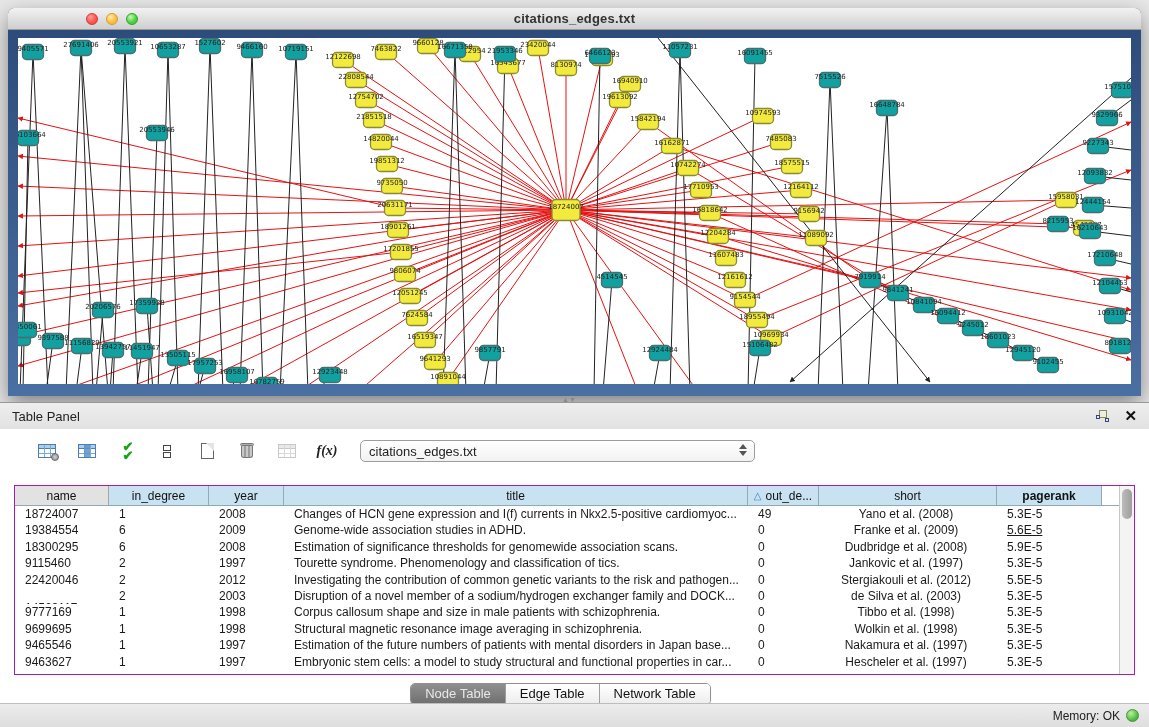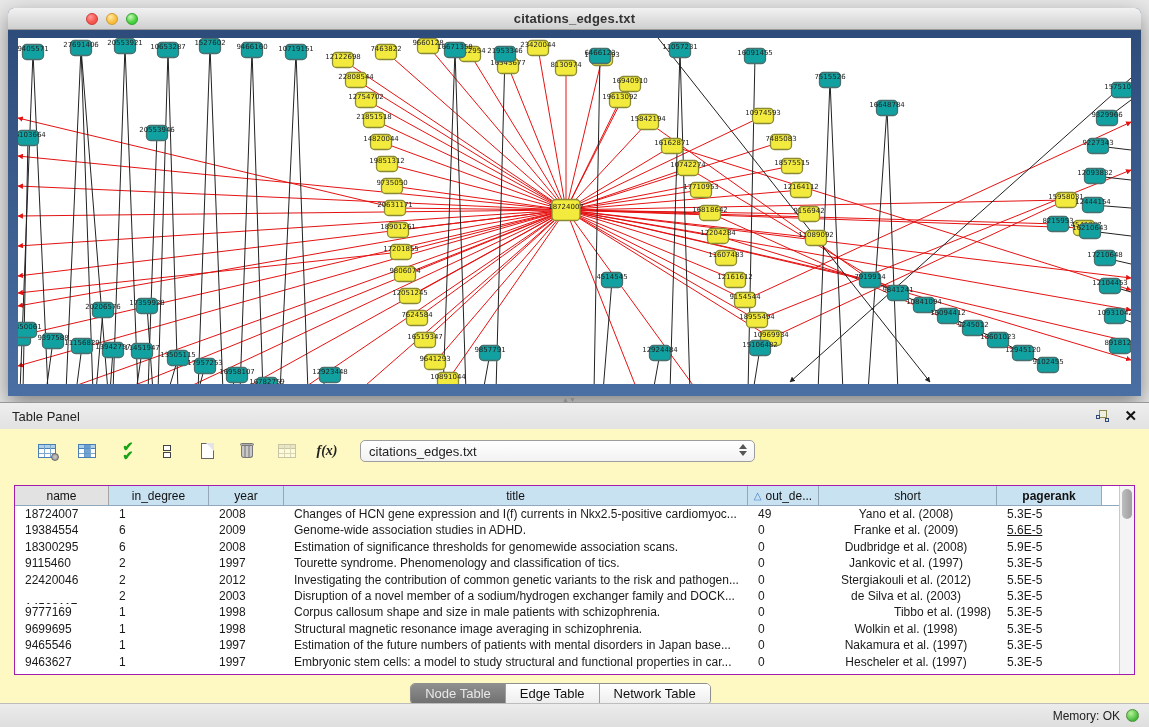--- a/index.html
+++ b/index.html
@@ -38,21 +38,21 @@
   .graph-canvas svg { display:block; }
 
   .resize-grip {
     position:absolute; left:562px; top:397px; width:12px; height:6px;
     color:#888; font-size:7px; line-height:5px; text-align:center;
   }
 
   
   .table-panel {
     position:absolute; left:0; top:402px; width:1149px; height:301px;
-    background:#fef9c3; border-top:1px solid #97979a;
+    background:#ffffff; border-top:1px solid #97979a;
   }
   .panel-titlebar { height:26px; display:flex; align-items:center; padding:0 12px;
     background:linear-gradient(#eeeeee,#e2e2e2); }
   .panel-title { font-size:13px; color:#222; }
   .panel-controls { margin-left:auto; display:flex; align-items:center; gap:14px; }
   .float-icon { position:relative; width:14px; height:13px; }
   .float-icon .sq1 { position:absolute; left:3px; top:0; width:8px; height:8px; border:1.5px solid #8a8a52; background:#efefdf; }
   .float-icon .sq2 { position:absolute; left:0; top:5px; width:4px; height:4px; border:1.5px solid #2e4a78; }
   .float-icon .sq3 { position:absolute; left:9px; top:8px; width:4px; height:4px; border:1.5px solid #2e4a78; }
   .close-x { font-size:15px; font-weight:bold; color:#111; line-height:14px; cursor:default; }
@@ -843,21 +843,21 @@
           <div class="td" style="width: 71px;">0</div>
           <div class="td center" style="width: 178px;">de Silva et al. (2003)</div>
           <div class="td" style="width: 105px;">5.3E-5</div>
         </div>
         <div class="tr">
           <div class="td" style="width: 94px;">9777169</div>
           <div class="td" style="width: 100px;">1</div>
           <div class="td" style="width: 75px;">1998</div>
           <div class="td" style="width: 464px;">Corpus callosum shape and size in male patients with schizophrenia.</div>
           <div class="td" style="width: 71px;">0</div>
-          <div class="td center" style="width: 178px; text-align: right;">Tibbo et al. (1998)</div>
+          <div class="td center" style="width: 178px;">Tibbo et al. (1998)</div>
           <div class="td" style="width: 105px;">5.3E-5</div>
         </div>
         <div class="tr">
           <div class="td" style="width: 94px;">9699695</div>
           <div class="td" style="width: 100px;">1</div>
           <div class="td" style="width: 75px;">1998</div>
           <div class="td" style="width: 464px;">Structural magnetic resonance image averaging in schizophrenia.</div>
           <div class="td" style="width: 71px;">0</div>
           <div class="td center" style="width: 178px;">Wolkin et al. (1998)</div>
           <div class="td" style="width: 105px;">5.3E-5</div>

